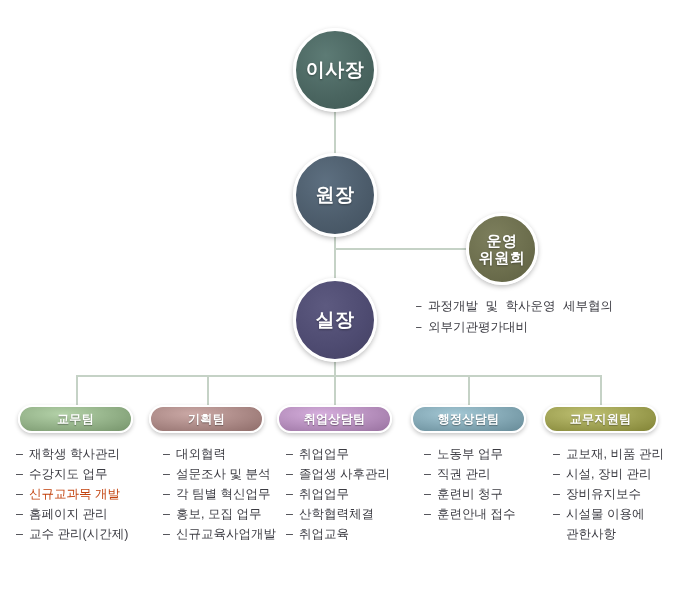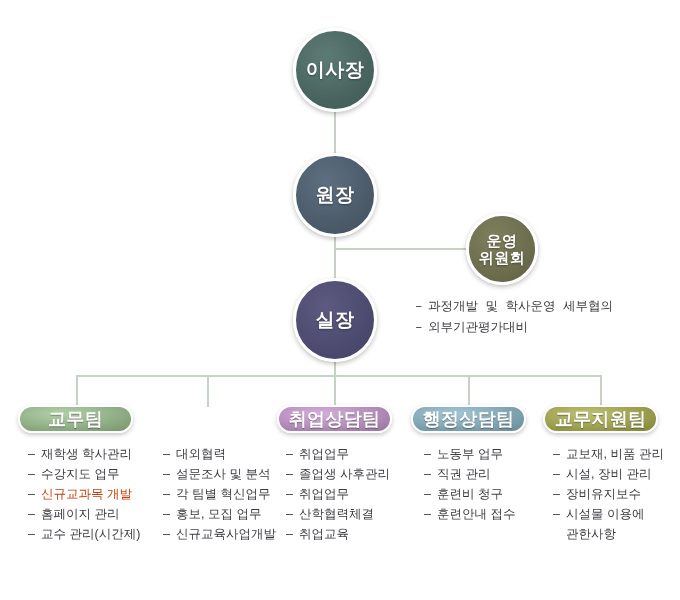--- a/index.html
+++ b/index.html
@@ -82,21 +82,21 @@
     width: 115px;
     height: 28px;
     border-radius: 14px;
     box-sizing: border-box;
     border: 2px solid #ffffff;
     box-shadow: 0 2px 4px rgba(0,0,0,0.22);
     display: flex;
     align-items: center;
     justify-content: center;
     color: #ffffff;
-    font-size: 18px;
+    font-size: 12px;
     font-weight: bold;
     letter-spacing: 0.3px;
     text-shadow: 0 1px 1px rgba(0,0,0,0.35);
     z-index: 4;
   }
 
   
   .task-list {
     position: absolute;
     top: 444px;
@@ -185,31 +185,34 @@
   </div>
 
   <ul id="committee-notes">
     <li style="color: rgb(59, 59, 66);">과정개발 및 학사운영 세부협의</li>
     <li style="color: rgb(59, 59, 66);">외부기관평가대비</li>
   </ul>
 
   <div class="team-pill" id="pill-0" style="left: 18px; background: radial-gradient(at 38% 28%, rgb(179, 209, 168) 0%, rgb(143, 173, 132) 60%, rgb(118, 148, 107) 100%);">
     <span>교무팀</span>
   </div>
+  <div class="team-pill" id="pill-1" style="left: 149px; background: radial-gradient(at 38% 28%, rgb(203, 169, 166) 0%, rgb(167, 133, 130) 60%, rgb(142, 108, 105) 100%);">
+    <span>기획팀</span>
+  </div>
   <div class="team-pill" id="pill-2" style="left: 277px; background: radial-gradient(at 38% 28%, rgb(213, 174, 220) 0%, rgb(177, 138, 184) 60%, rgb(152, 113, 159) 100%);">
     <span>취업상담팀</span>
   </div>
   <div class="team-pill" id="pill-3" style="left: 411px; background: radial-gradient(at 38% 28%, rgb(163, 199, 212) 0%, rgb(127, 163, 176) 60%, rgb(102, 138, 151) 100%);">
     <span>행정상담팀</span>
   </div>
   <div class="team-pill" id="pill-4" style="left: 543px; background: radial-gradient(at 38% 28%, rgb(190, 192, 114) 0%, rgb(154, 156, 78) 60%, rgb(129, 131, 53) 100%);">
     <span>교무지원팀</span>
   </div>
 
-  <ul class="task-list" id="tasks-0" style="left:28px;">
+  <ul class="task-list" id="tasks-0" style="left:16px;">
     <li style="color: rgb(59, 59, 66);">재학생 학사관리</li>
     <li style="color: rgb(59, 59, 66);">수강지도 업무</li>
     <li style="color: #c2410c;">신규교과목 개발</li>
     <li style="color: rgb(59, 59, 66);">홈페이지 관리</li>
     <li style="color: rgb(59, 59, 66);">교수 관리(시간제)</li>
   </ul>
 
   <ul class="task-list" id="tasks-1" style="left:163px;">
     <li style="color: rgb(59, 59, 66);">대외협력</li>
     <li style="color: rgb(59, 59, 66);">설문조사 및 분석</li>

